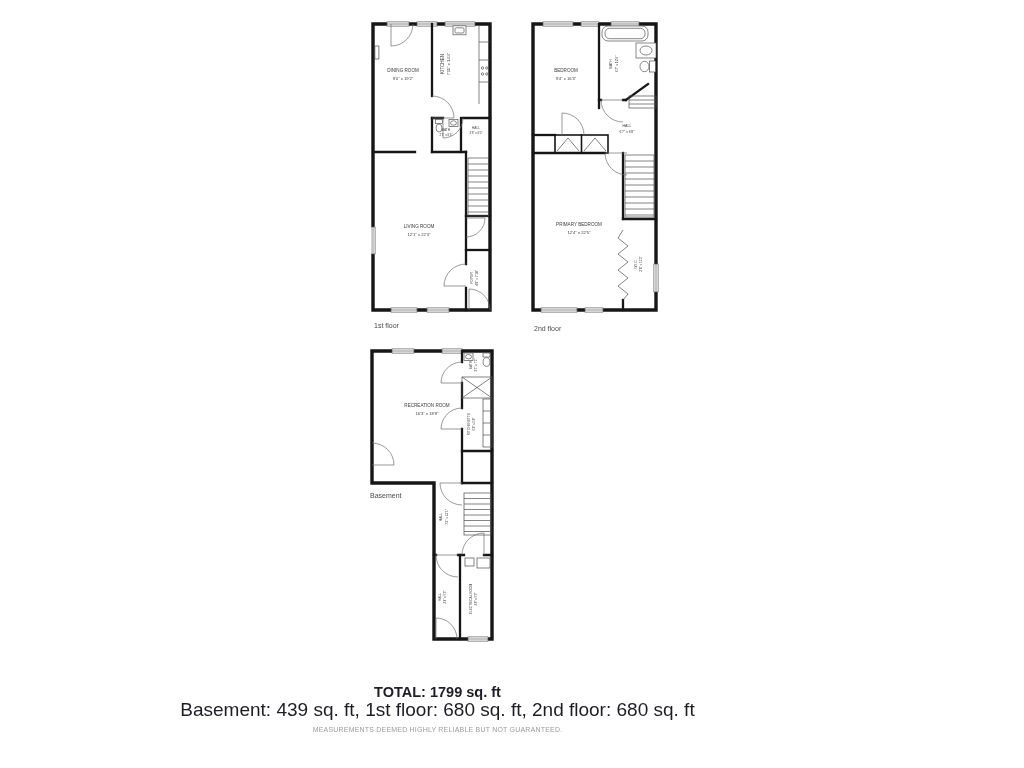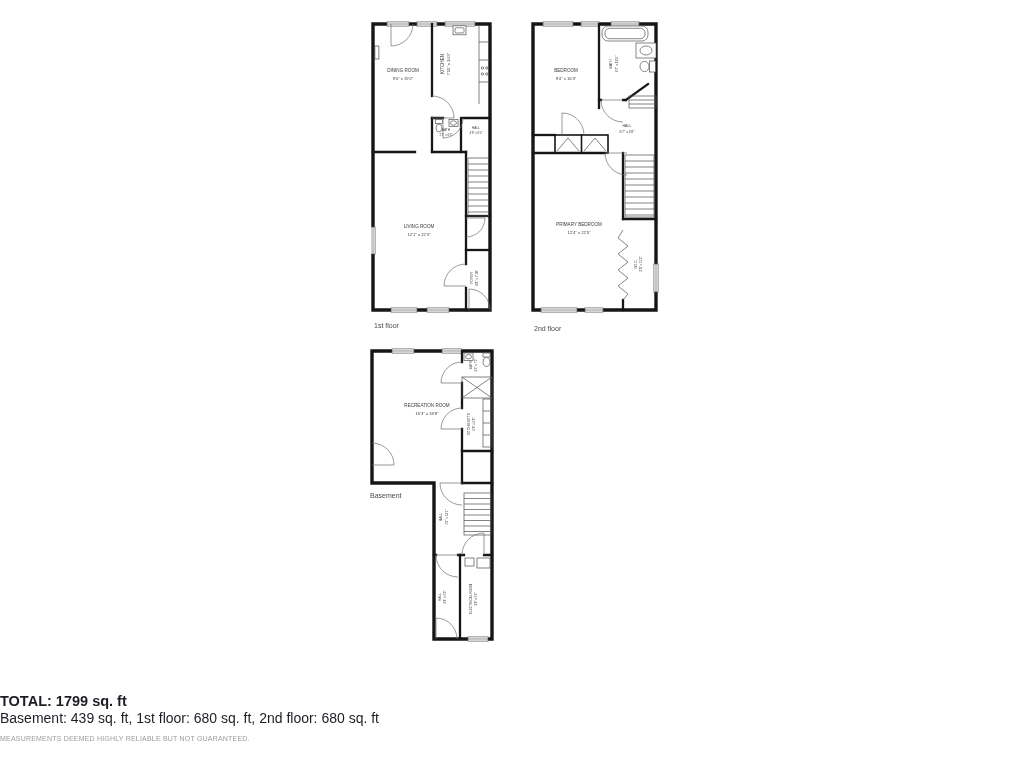--- a/index.html
+++ b/index.html
@@ -12,23 +12,23 @@
   .iwall2{stroke:#161616;stroke-width:1.6;fill:none;stroke-linecap:square;}
   .thin{stroke:#4d4d4d;stroke-width:0.7;fill:none;}
   .fix{stroke:#555;stroke-width:0.7;fill:#ffffff;}
   .door{stroke:#6e6e6e;stroke-width:0.7;fill:none;}
   .win{fill:#ffffff;stroke:#5a5a5a;stroke-width:0.7;}
   .winl{stroke:#5a5a5a;stroke-width:0.7;}
   text{font-family:"Liberation Sans",sans-serif;fill:#3d3d3d;text-anchor:middle;}
   .t46{font-size:4.6px;}.t42{font-size:4.2px;}.t36{font-size:3.6px;}
   .t34{font-size:3.4px;}.t32{font-size:3.2px;}.t30{font-size:3px;}
   .floor-label{position:absolute;font-size:7px;color:#4a4a4a;}
-  .summary{position:absolute;left:0;top:683px;width:875px;color:#1d1d25;margin-top:9px;}
+  .summary{position:absolute;left:0;top:683px;width:875px;text-align:center;color:#1d1d25;}
   .s-total{font-size:14.5px;font-weight:700;line-height:18px;}
-  .s-line{font-size:14px;line-height:17.2px;}
+  .s-line{font-size:19px;line-height:17.2px;}
   .s-disc{font-size:7px;color:#9b9b9b;margin-top:8px;letter-spacing:0.2px;}
 </style>
 </head>
 <body>
 
 <div class="canvas">
 
   <svg class="plan" style="left:371px;top:12px" width="122" height="310" viewBox="0 0 122 310">
     <path class="wall" d="M2,12 H119 V298 H2 Z"></path>
 

